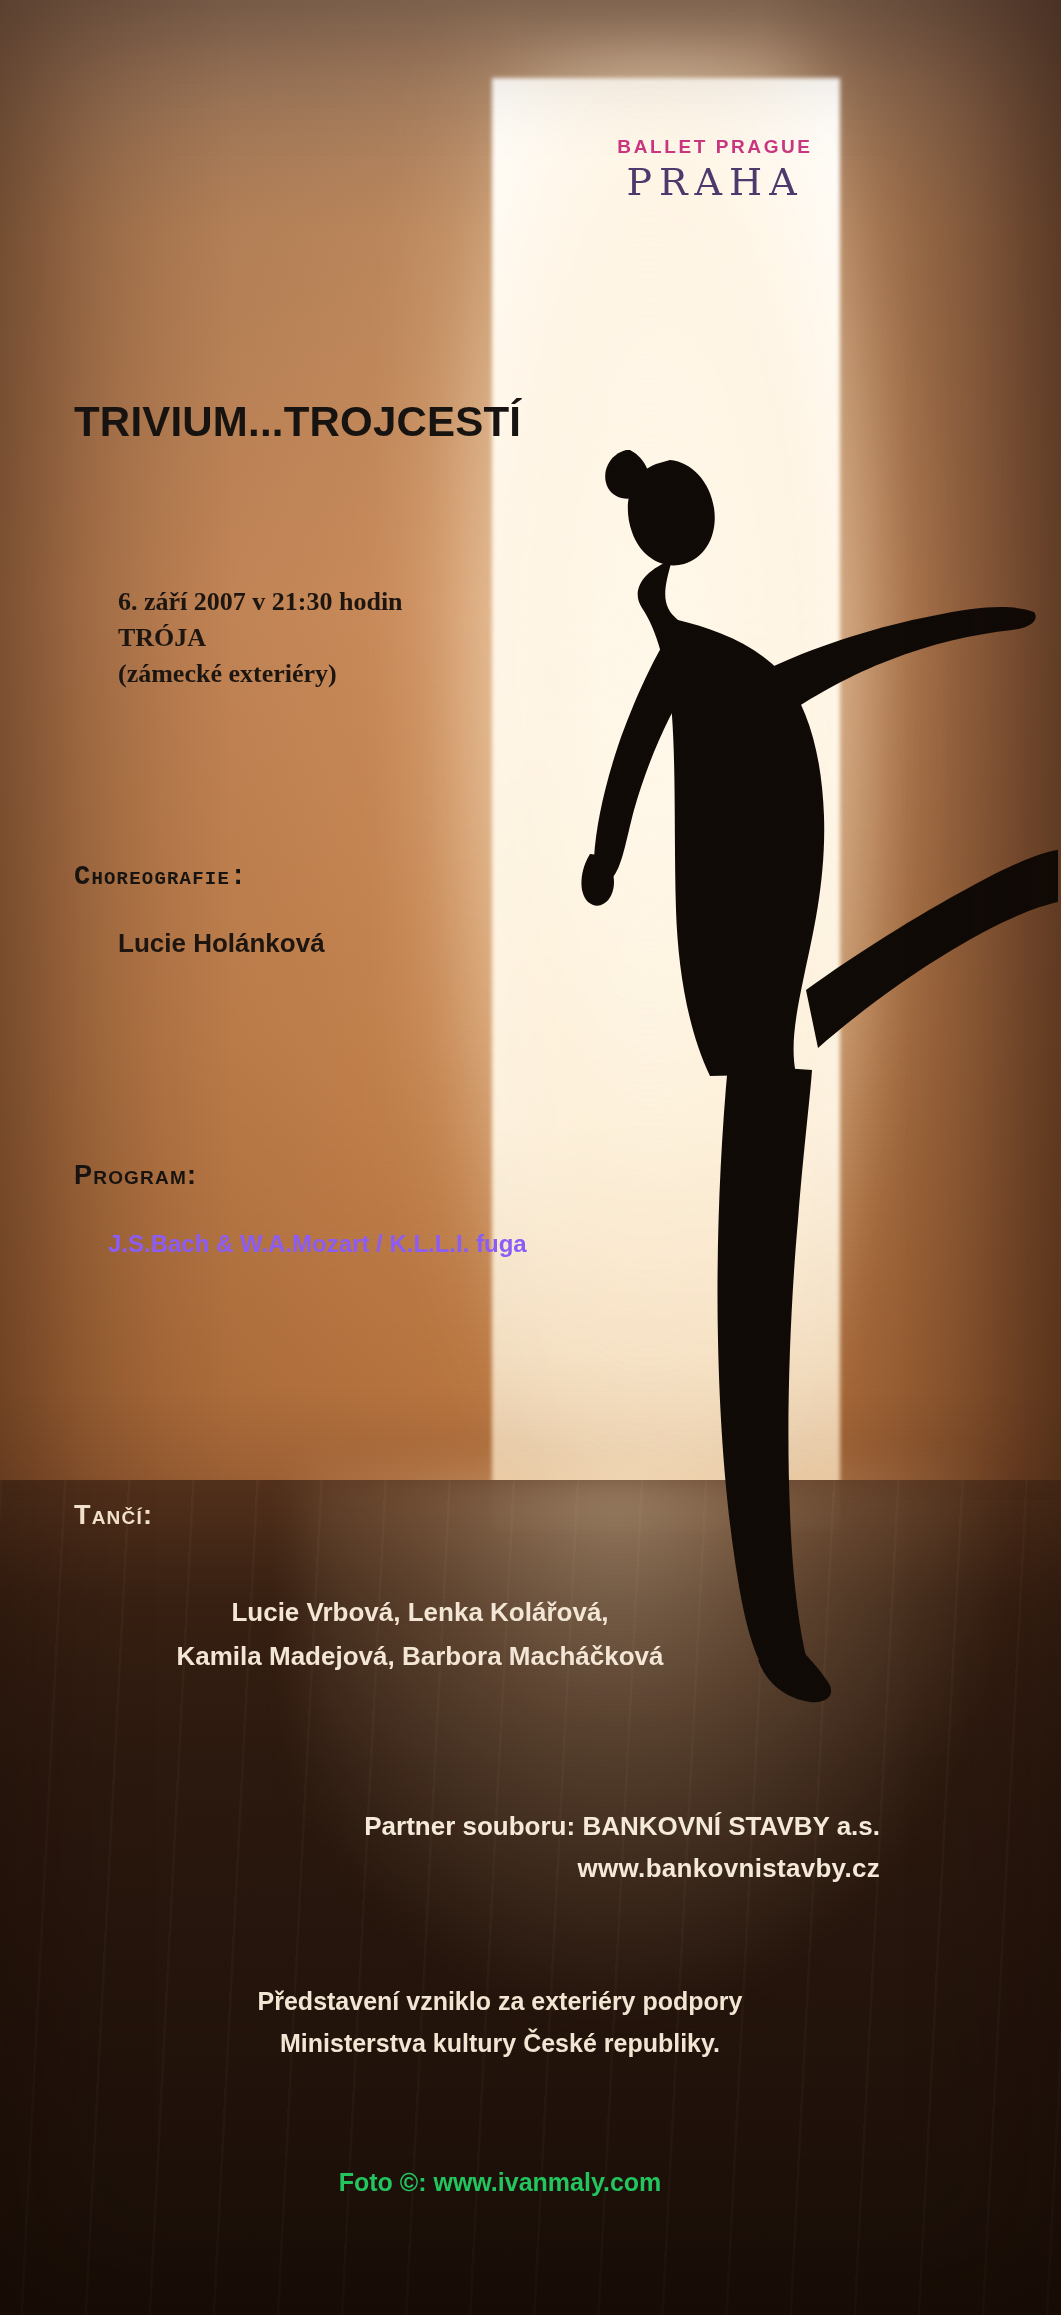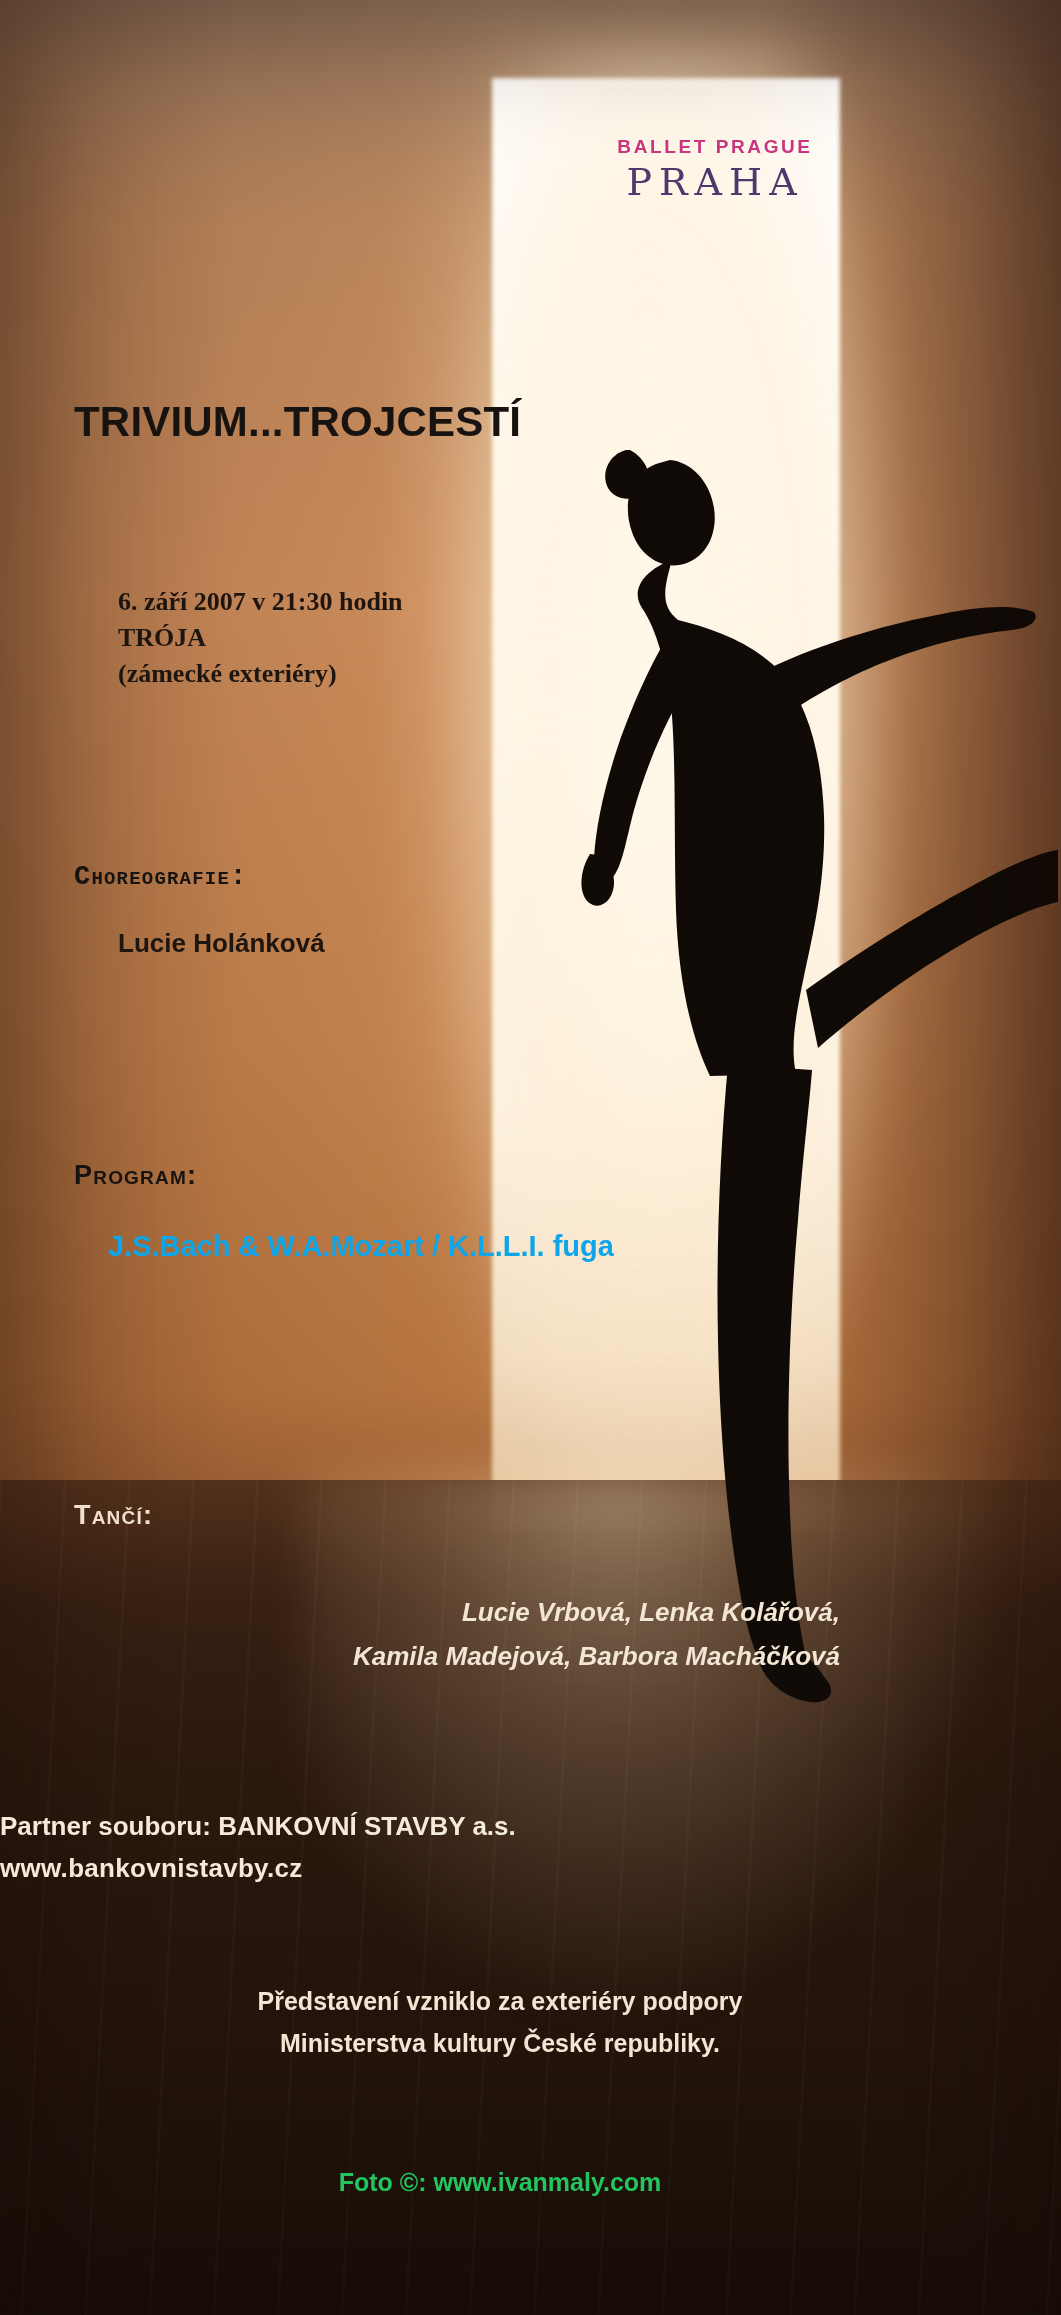--- a/index.html
+++ b/index.html
@@ -217,45 +217,44 @@
     top: 928px;
     font-size: 26px;
     font-weight: 600;
     color: #1c1510;
     z-index: 6;
   }
   .program-line {
     position: absolute;
     left: 108px;
     top: 1230px;
-    font-size: 29px;
-    font-weight: 600;
-    color: #0ea5e9;
+    font-size: 24px;
+    font-weight: 600;
+    color: #8b5cf6;
     z-index: 6;
   }
 
   .cast {
     position: absolute;
     left: 0;
     top: 1590px;
     width: 840px;
-    text-align: right;
+    text-align: center;
     font-size: 26px;
     line-height: 44px;
     color: #f3e6d5;
     font-weight: 600;
     z-index: 6;
-    font-style: italic;
   }
   .partner {
     position: absolute;
     left: 0;
     top: 1805px;
     width: 880px;
-    text-align: left;
+    text-align: right;
     font-size: 26px;
     line-height: 42px;
     color: #f5ead9;
     font-weight: 600;
     z-index: 6;
   }
   .partner .url { letter-spacing: .3px; }
   .support {
     position: absolute;
     left: 0;

